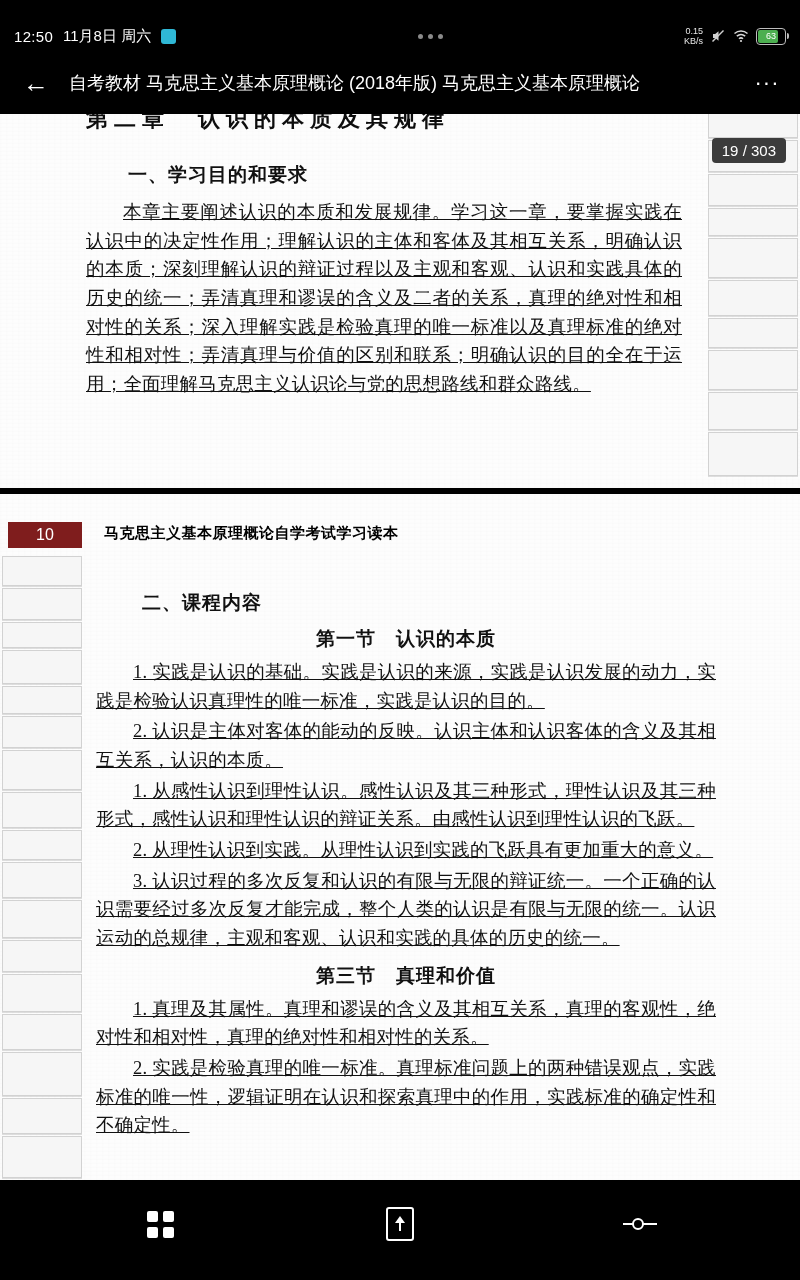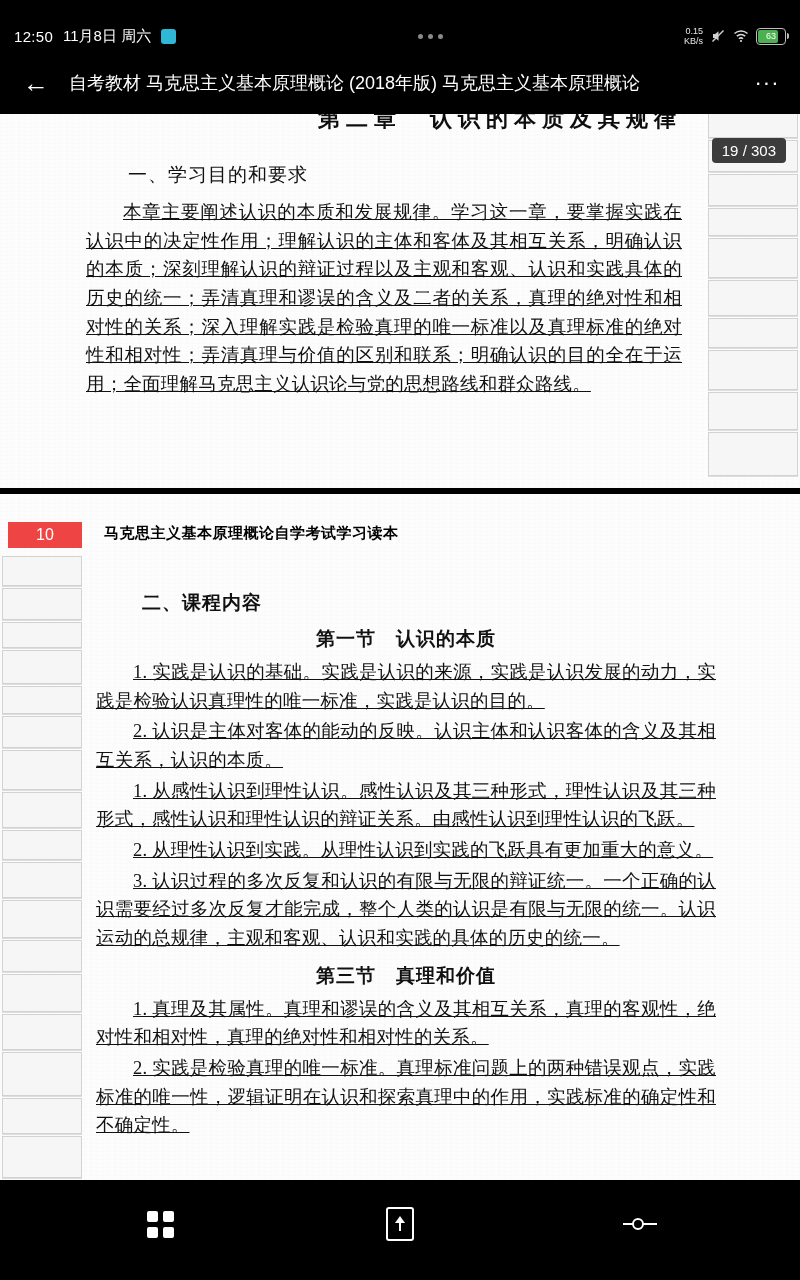--- a/index.html
+++ b/index.html
@@ -189,33 +189,33 @@
     position: relative;
     z-index: 2;
     font-family: "Liberation Serif", "DejaVu Serif", serif;
     color: #111;
   }
 
   .chapter-title {
     font-size: 22px;
     font-weight: bold;
     letter-spacing: 6px;
-    text-align: right;
+    text-align: left;
     margin: 0;
     padding-top: 2px;
     color: #0d0d0d;
   }
   .chapter-title-wrap {
     position: relative;
     height: 30px;
     overflow: hidden;
   }
   .heading2 {
     font-size: 19px;
-    font-weight: normal;
+    font-weight: bold;
     margin: 18px 0 10px 0;
     padding-left: 42px;
     letter-spacing: 1px;
   }
   .para {
     font-size: 18.5px;
     line-height: 1.55;
     margin: 0 0 2px 0;
     text-align: justify;
     letter-spacing: .2px;
@@ -226,21 +226,21 @@
     padding: 0 118px 0 86px;
   }
 
   
   .page-num-badge {
     position: absolute;
     left: 8px;
     top: 28px;
     width: 74px;
     height: 26px;
-    background: #ef4444;
+    background: #7f1d1d;
     color: #fff;
     font-size: 16px;
     display: flex;
     align-items: center;
     justify-content: center;
     font-family: "Liberation Sans", sans-serif;
     z-index: 3;
   }
   .running-head {
     position: absolute;

